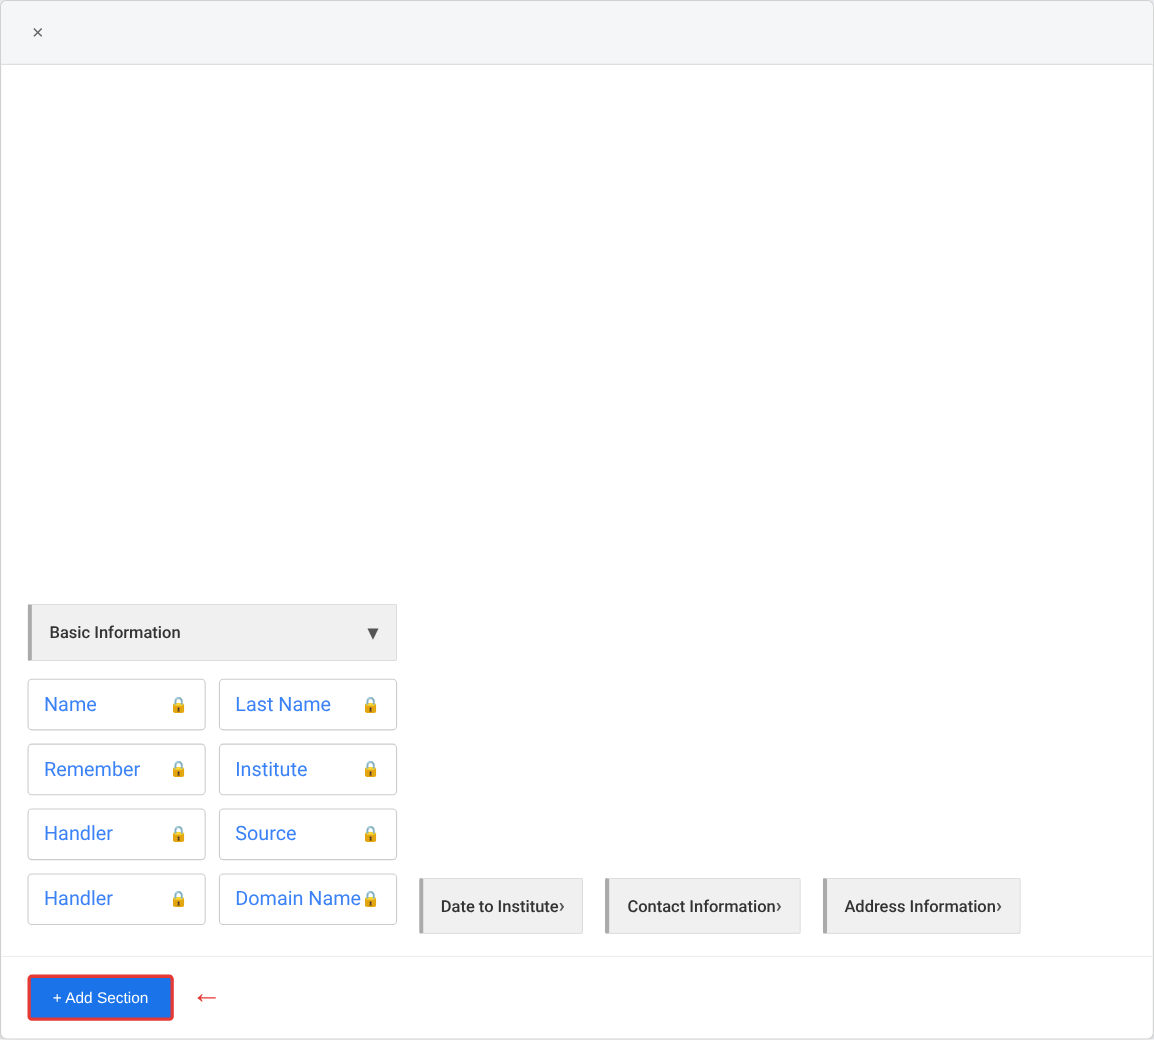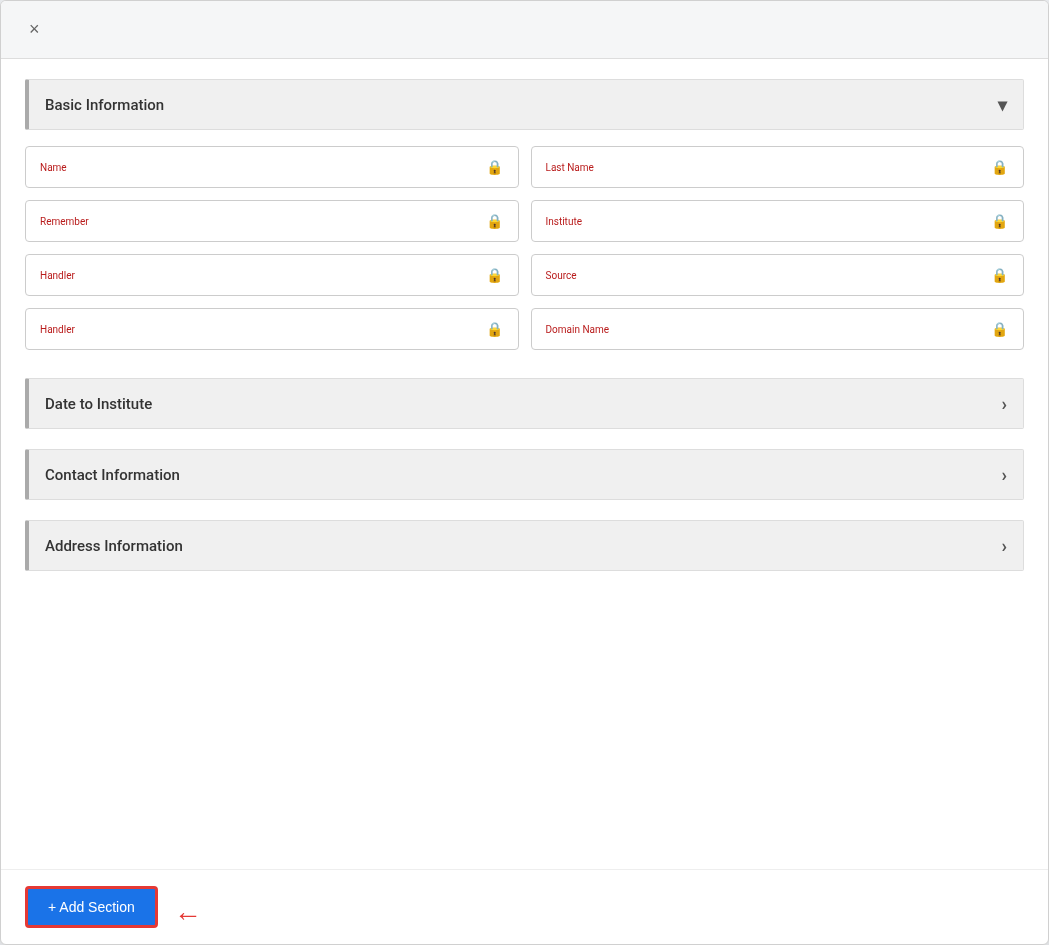--- a/index.html
+++ b/index.html
@@ -52,22 +52,23 @@
       font-size: 18px;
       color: #666;
       padding: 4px 8px;
       border-radius: 4px;
     }
     .modal-body {
       flex: 1;
       overflow-y: auto;
       padding: 20px 24px;
       display: flex;
-      flex-direction: column;
+      flex-direction: row;
       gap: 20px;
+      align-items: flex-end;
     }
     .section-header {
       background: #f0f0f0;
       border: 1px solid #ddd;
       border-left: 4px solid #aaa;
       padding: 14px 16px;
       display: flex;
       align-items: center;
       justify-content: space-between;
       cursor: pointer;
@@ -98,22 +99,22 @@
       border: 1px solid #ccc;
       border-radius: 4px;
       padding: 12px 14px;
       display: flex;
       align-items: center;
       justify-content: space-between;
       background: #fff;
       cursor: pointer;
     }
     .field-label {
-      font-size: 10px;
-      color: #b91c1c;
+      font-size: 18px;
+      color: #3b82f6;
     }
     .lock-icon {
       color: #888;
       font-size: 14px;
     }
     .add-field-btn {
       background: #1a73e8;
       color: #fff;
       border: none;
       border-radius: 4px;
@@ -124,21 +125,21 @@
       display: inline-flex;
       align-items: center;
       gap: 6px;
       align-self: flex-start;
       margin-top: 8px;
     }
     .modal-footer {
       padding: 16px 24px;
       border-top: 1px solid #eee;
       display: flex;
-      align-items: flex-end;
+      align-items: flex-start;
       gap: 16px;
     }
     .add-section-btn {
       background: #1a73e8;
       color: #fff;
       border: 3px solid #e53935;
       border-radius: 4px;
       padding: 10px 20px;
       font-size: 14px;
       font-weight: 500;

